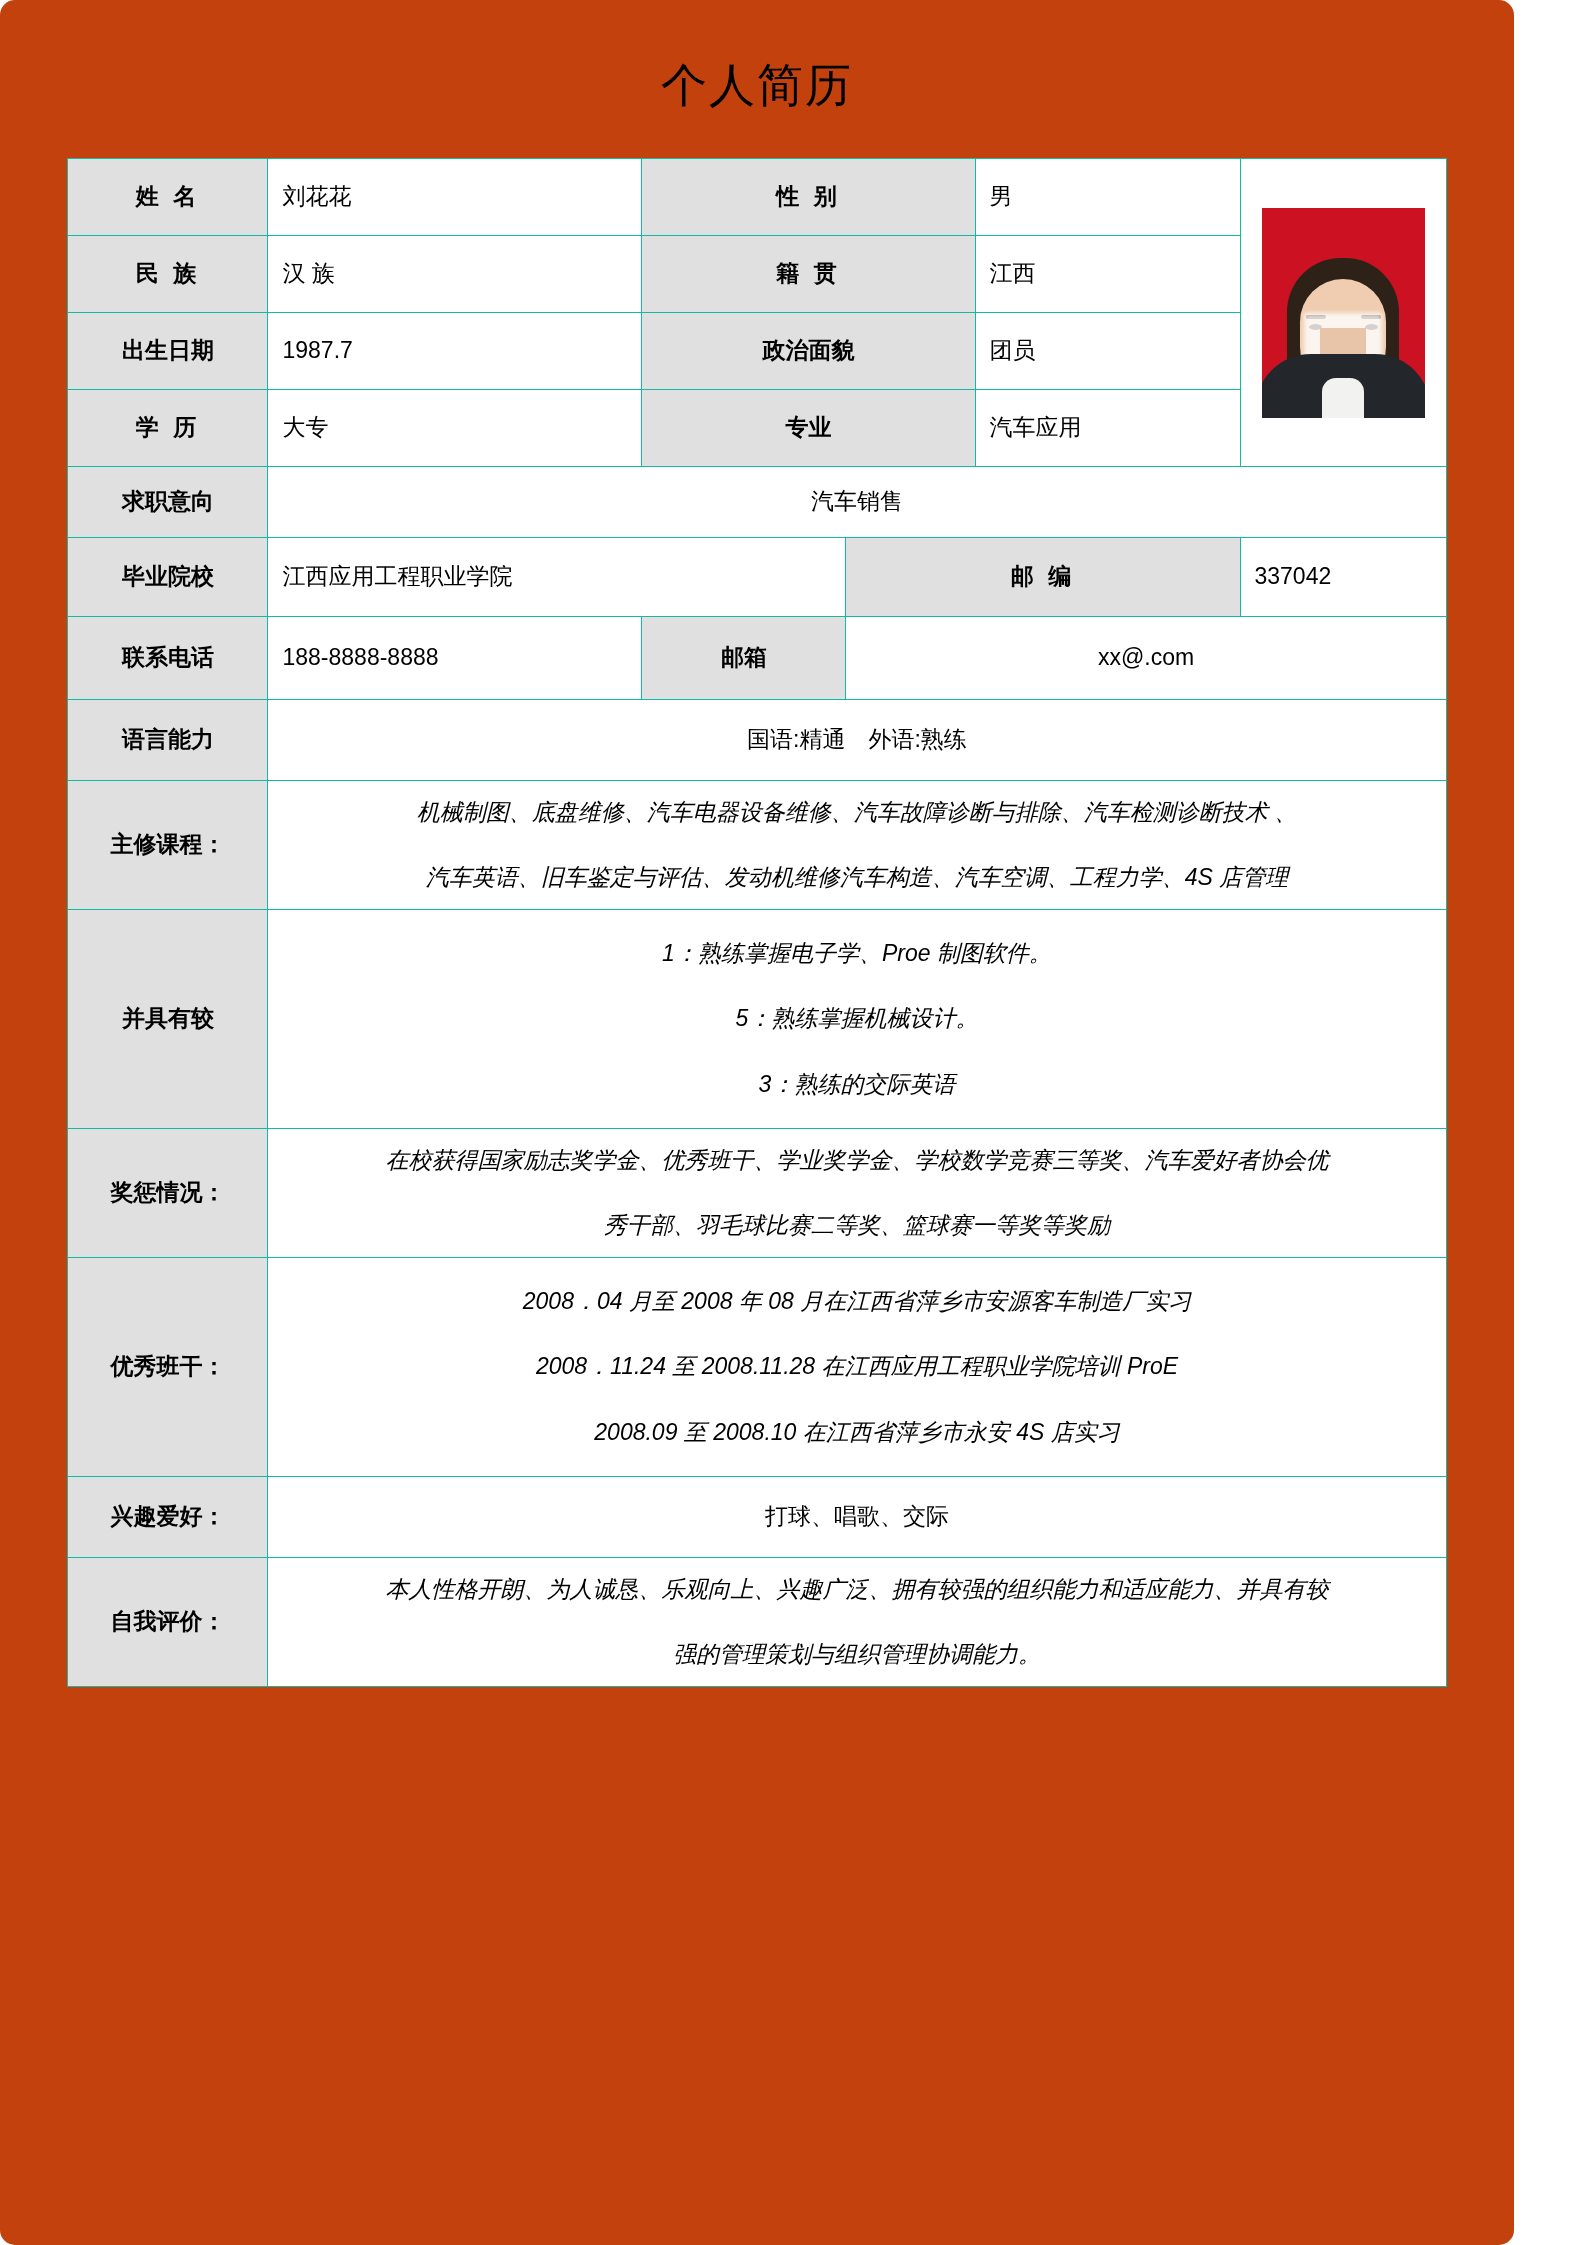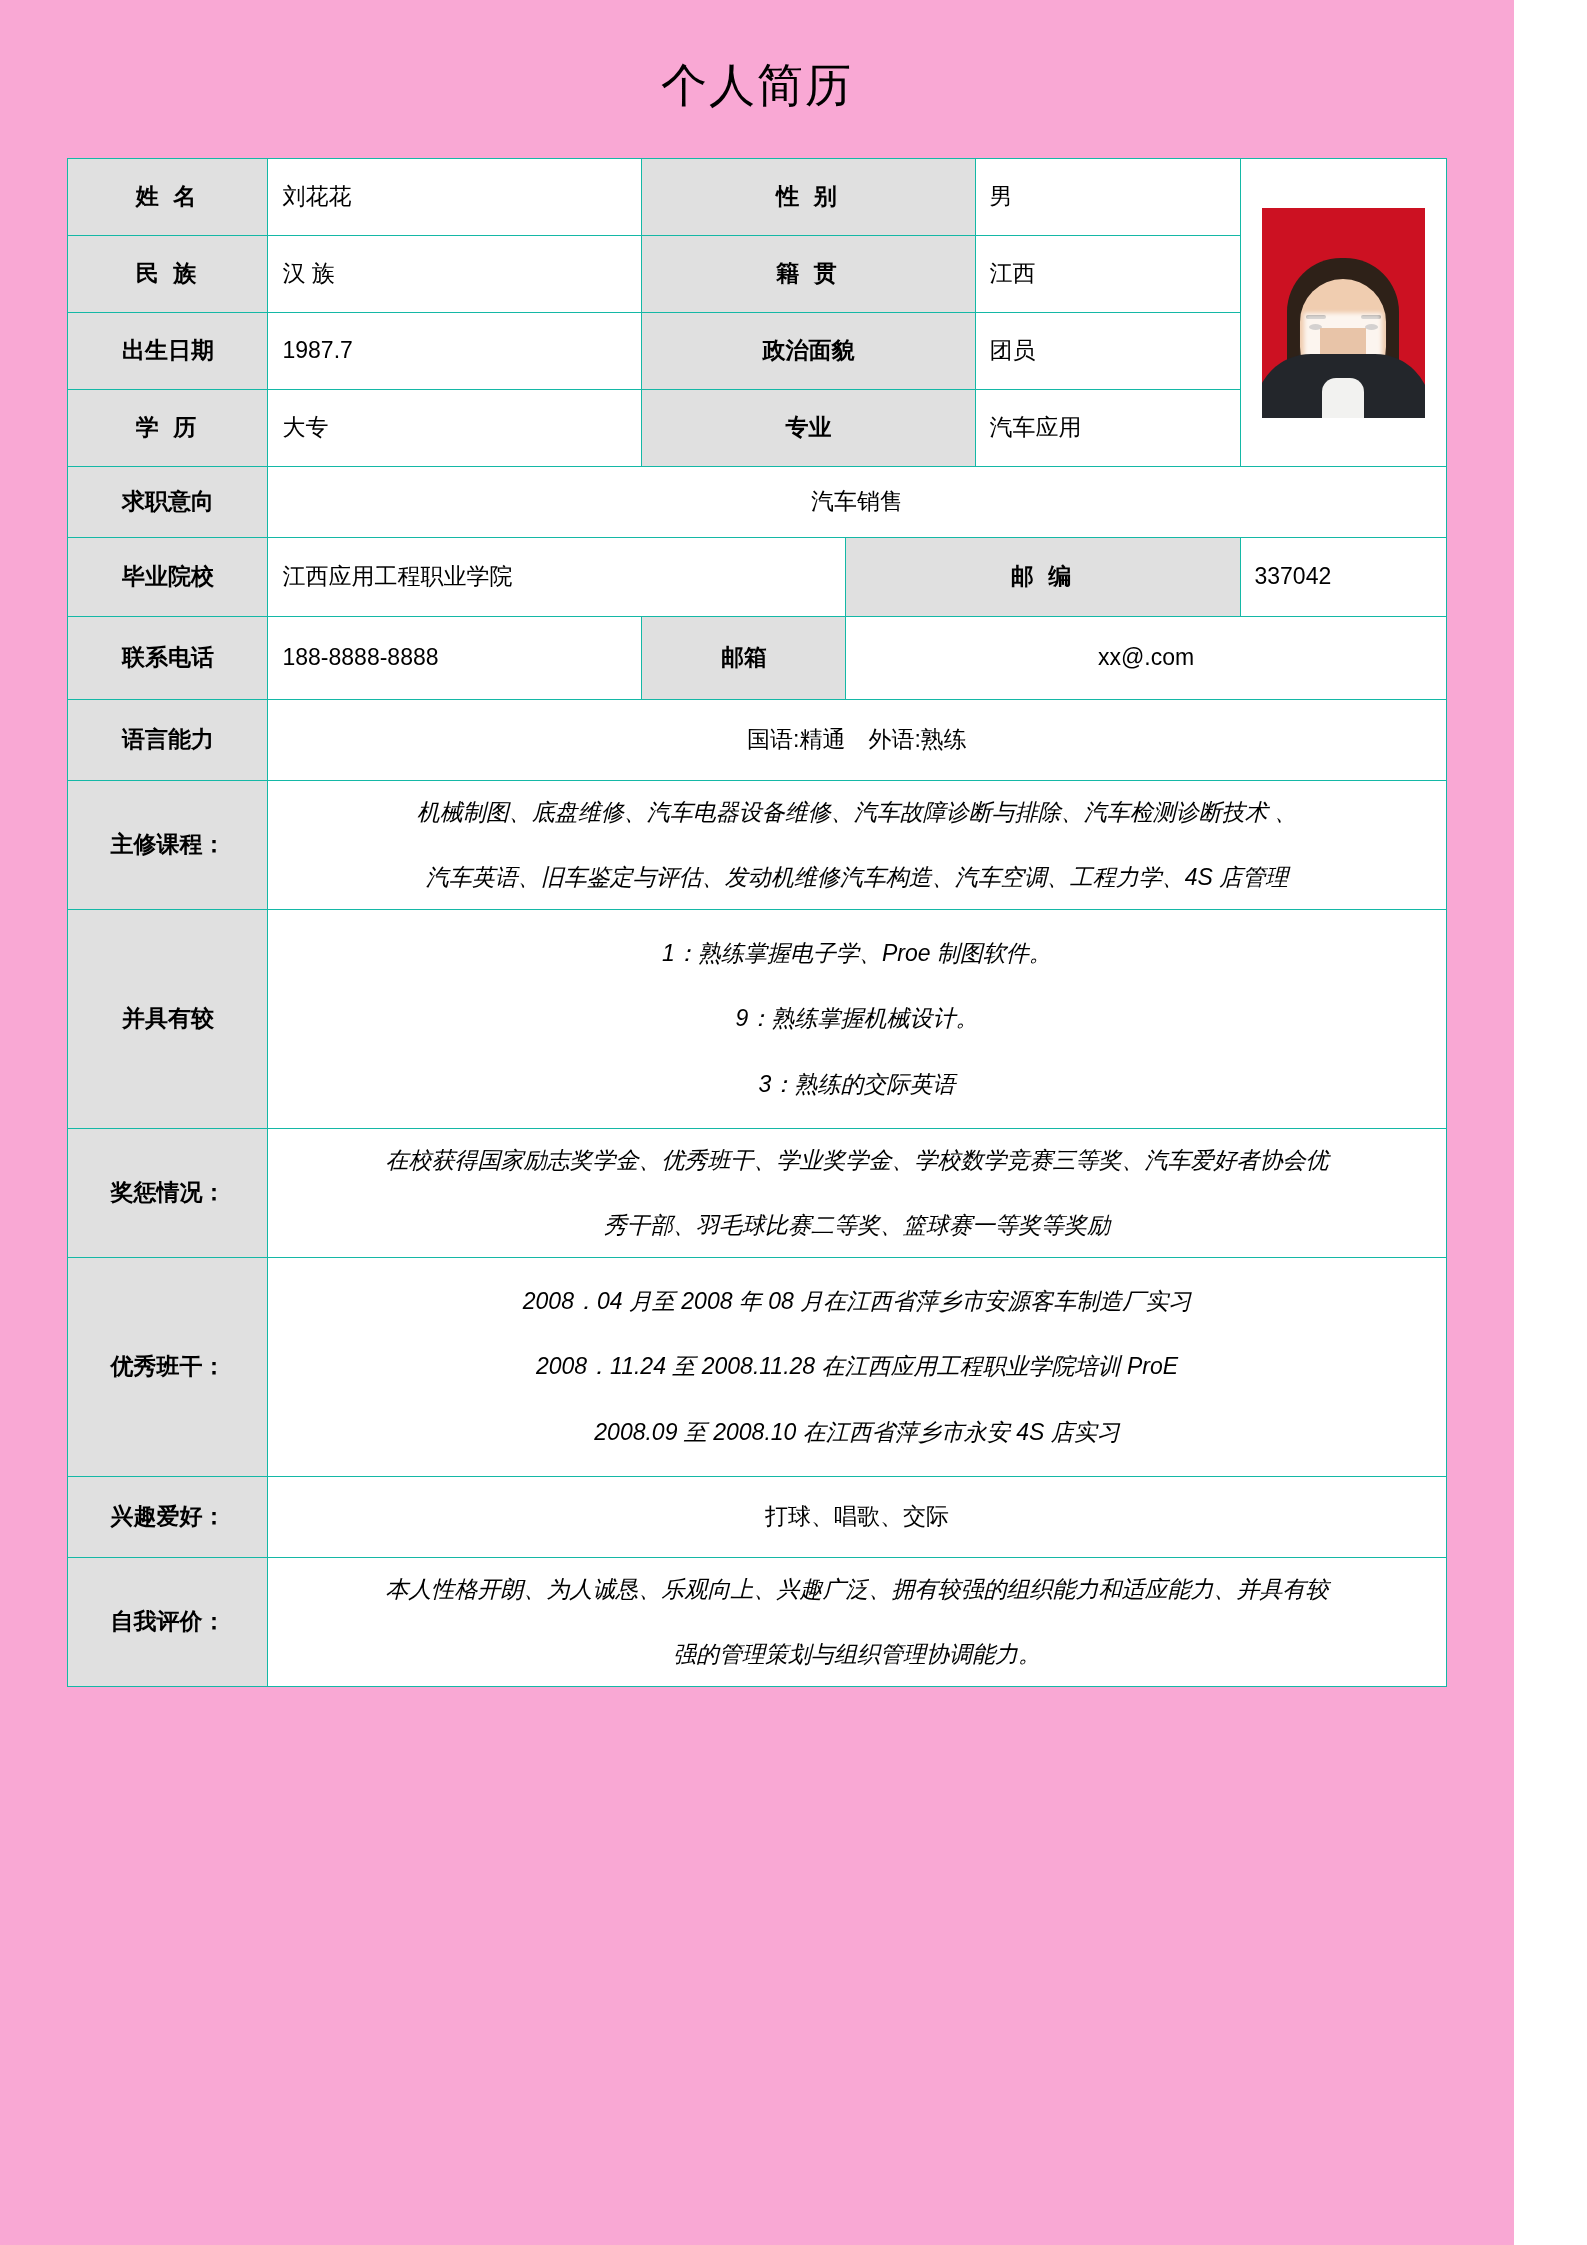--- a/index.html
+++ b/index.html
@@ -12,21 +12,22 @@
     height: 2245px;
     font-family: "Liberation Sans", "DejaVu Sans", sans-serif;
     color: #000000;
     -webkit-font-smoothing: antialiased;
   }
   .page {
     position: relative;
     width: 1514px;
     height: 2245px;
     box-sizing: border-box;
-    background: #f9a8d4;
+    background: #c2410c;
+    border-radius: 15px;
   }
   .doc-title {
     font-family: "Liberation Serif", "DejaVu Serif", serif;
     font-size: 46px;
     font-weight: 400;
     text-align: center;
     letter-spacing: 2px;
     padding-top: 58px;
     padding-bottom: 0;
     line-height: 1.2;
@@ -269,21 +270,21 @@
         <td class="val-l multi-line pad-v-lg" colspan="6">
           <p>机械制图、底盘维修、汽车电器设备维修、汽车故障诊断与排除、汽车检测诊断技术 、</p>
           <p>汽车英语、旧车鉴定与评估、发动机维修汽车构造、汽车空调、工程力学、4S 店管理</p>
         </td>
       </tr>
 
       <tr>
         <td class="lbl tight" style="height:218px">并具有较</td>
         <td class="val-l multi-line pad-v-lg" colspan="6">
           <p>1：熟练掌握电子学、Proe 制图软件。</p>
-          <p>9：熟练掌握机械设计。</p>
+          <p>5：熟练掌握机械设计。</p>
           <p>3：熟练的交际英语</p>
         </td>
       </tr>
 
       <tr>
         <td class="lbl colon" style="height:128px">奖惩情况：</td>
         <td class="val-l multi-line pad-v-lg" colspan="6">
           <p>在校获得国家励志奖学金、优秀班干、学业奖学金、学校数学竞赛三等奖、汽车爱好者协会优</p>
           <p>秀干部、羽毛球比赛二等奖、篮球赛一等奖等奖励</p>
         </td>

